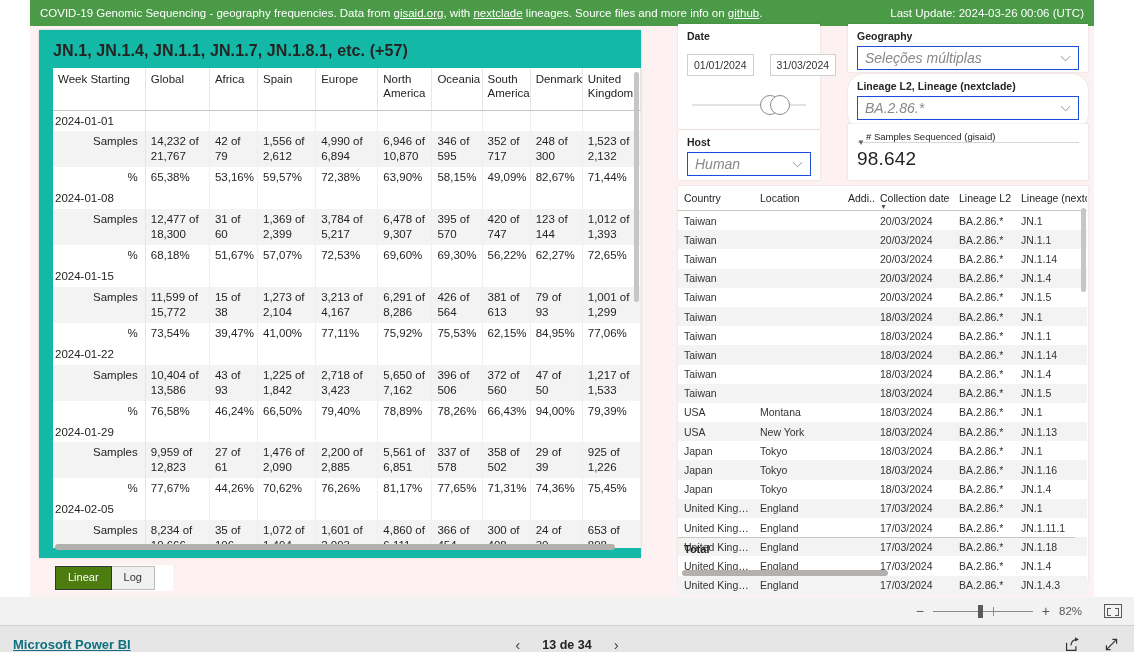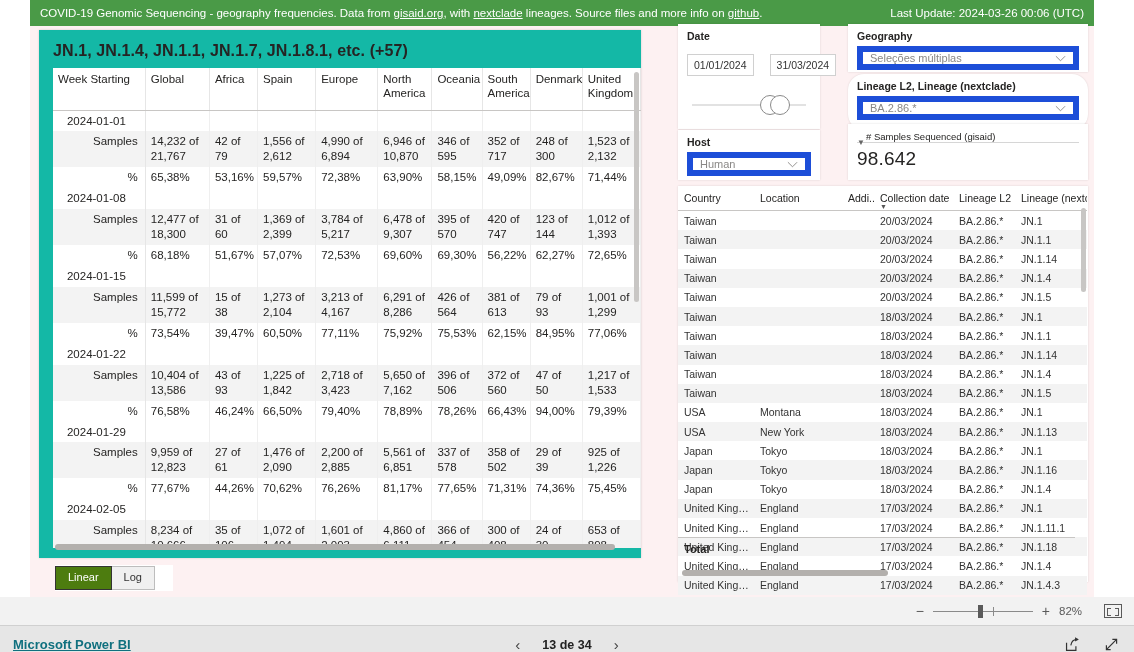--- a/index.html
+++ b/index.html
@@ -80,21 +80,21 @@
     vertical-align: top;
     padding: 3px 5px;
     border-right: 1px solid #efefef;
     line-height: 1.3;
   }
   table.matrix td.rh {
     border-right: 1px solid #e6e6e6;
     text-align: right;
     padding-right: 7px;
   }
-  table.matrix td.rh.grp { text-align: center; padding-left: 2px; }
+  table.matrix td.rh.grp { text-align: left; padding-left: 2px; }
   tr.samples td { background: #f3f3f3; }
   tr.pct td { background: #ffffff; }
   tr.grouphdr td { background: #ffffff; height: 15px; }
   col.c0 { width: 92px; }
   col.c1 { width: 64px; }
   col.c2 { width: 48px; }
   col.c3 { width: 58px; }
   col.c4 { width: 62px; }
   col.c5 { width: 54px; }
   col.c6 { width: 50px; }
@@ -163,24 +163,25 @@
   .slider-handle {
     position: absolute; top: 5px;
     width: 20px; height: 20px; border-radius: 50%;
     background: #ffffff; border: 1.6px solid #8a8a8a;
     cursor: pointer;
   }
   .slider-handle.h1 { left: 68px; }
   .slider-handle.h2 { left: 78px; }
 
   .dropdown {
-    margin: 0 9px; border: 6px solid #1d4ed8; background: #ffffff;
+    margin: 0 9px; border: 1px solid #1d4ed8; background: #ffffff;
     height: 24px; display: flex; align-items: center;
-    padding: 0 7px; font-size: 11px; color: #8a8886;
+    padding: 0 7px; font-size: 14px; color: #8a8886;
     cursor: pointer;
+    font-style: italic;
   }
   .dropdown .val { flex: 1 1 auto; }
   .chev {
     width: 11px; height: 11px; flex: 0 0 auto;
     color: #8a8886;
   }
   .kpi-label {
     font-size: 9.5px; color: #252423;
     padding: 7px 9px 0 9px;
     border-bottom: 1px solid #d6d6d6;
@@ -450,21 +451,21 @@
                 <td>6,291 of 8,286</td>
                 <td>426 of 564</td>
                 <td>381 of 613</td>
                 <td>79 of 93</td>
                 <td>1,001 of 1,299</td>
               </tr>
               <tr class="pct">
                 <td class="rh ">%</td>
                 <td>73,54%</td>
                 <td>39,47%</td>
-                <td>60,50%</td>
+                <td>41,00%</td>
                 <td>77,11%</td>
                 <td>75,92%</td>
                 <td>75,53%</td>
                 <td>62,15%</td>
                 <td>84,95%</td>
                 <td>77,06%</td>
               </tr>
               <tr class="grouphdr">
                 <td class="rh grp">2024-01-22</td>
                 <td></td>

